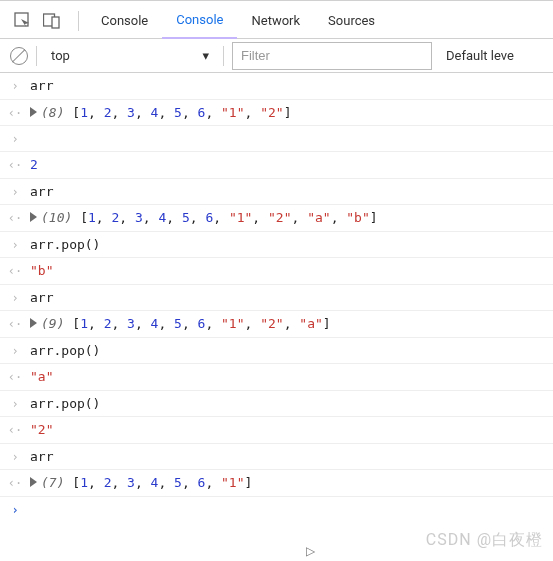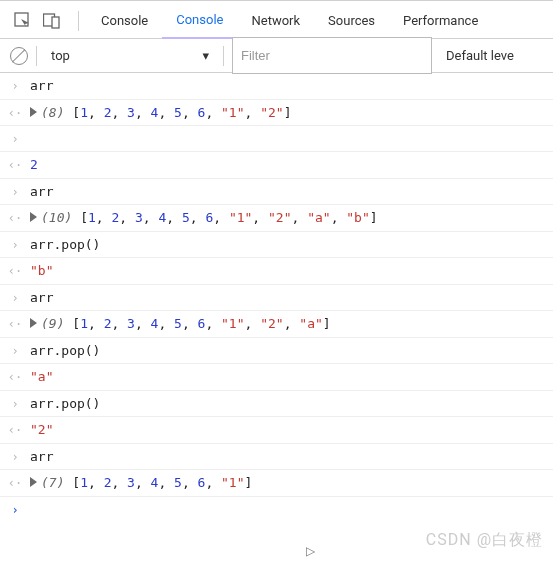--- a/index.html
+++ b/index.html
@@ -55,21 +55,21 @@
   position: absolute; transform: rotate(45deg);
 }
 .vsep { width: 1px; height: 20px; background: #d0d0d0; }
 .context-select {
   display: flex; align-items: center; justify-content: space-between;
   width: 170px; height: 24px; padding: 0 6px;
   color: #333; cursor: pointer;
 }
 .filter-input {
   flex: 0 0 200px;
-  height: 37px;
+  height: 28px;
   border: 1px solid #bbb;
   padding: 0 8px;
   font-size: 13px;
   color: #333;
 }
 .filter-input::placeholder { color: #999; }
 .levels { color: #333; padding: 0 6px; white-space: nowrap; }
 .console {
   font-family: Menlo, Consolas, monospace;
   font-size: 13px;
@@ -130,21 +130,20 @@
     <svg width="18" height="16" viewBox="0 0 18 16">
         <rect x="0.5" y="1" width="11" height="12" fill="none" stroke="#666" stroke-width="1.3"></rect>
         <rect x="9" y="4" width="7" height="11" fill="#fff" stroke="#666" stroke-width="1.3"></rect>
       </svg>
   </div>
   <div class="sep"></div>
   <div class="tab">Console</div>
   <div class="tab active">Console</div>
   <div class="tab">Network</div>
   <div class="tab">Sources</div>
-  <div class="tab">Performance</div>
 </div>
 
 <div class="toolbar">
   <div class="clear-btn"></div>
   <div class="vsep"></div>
   <div class="context-select">
     <span>top</span>
     <span>▾</span>
   </div>
   <div class="vsep"></div>

